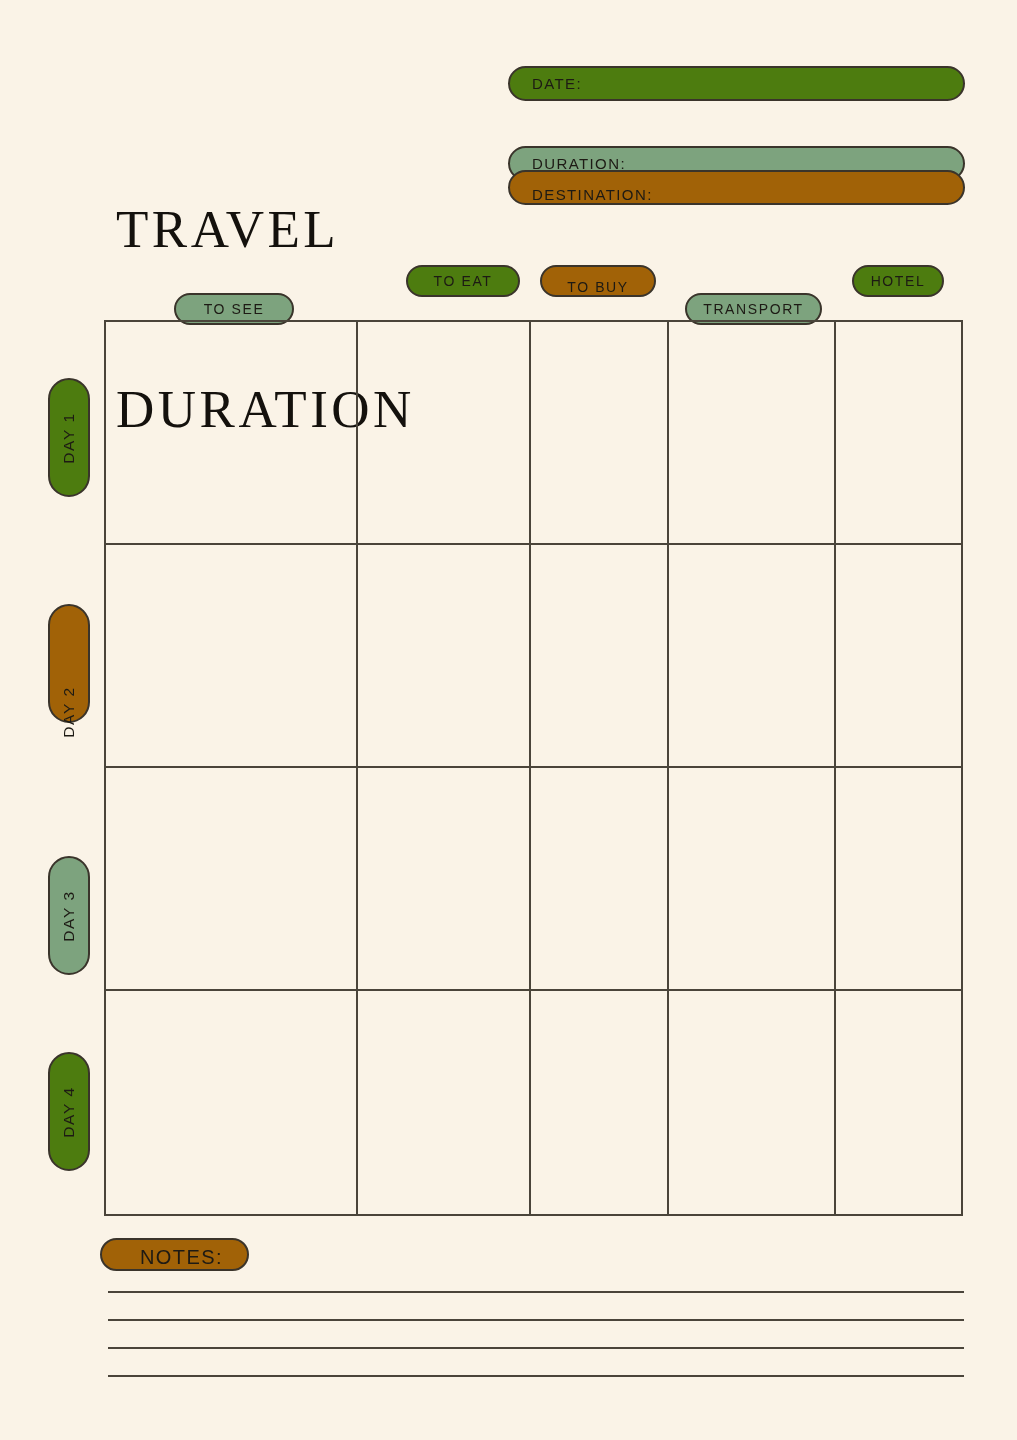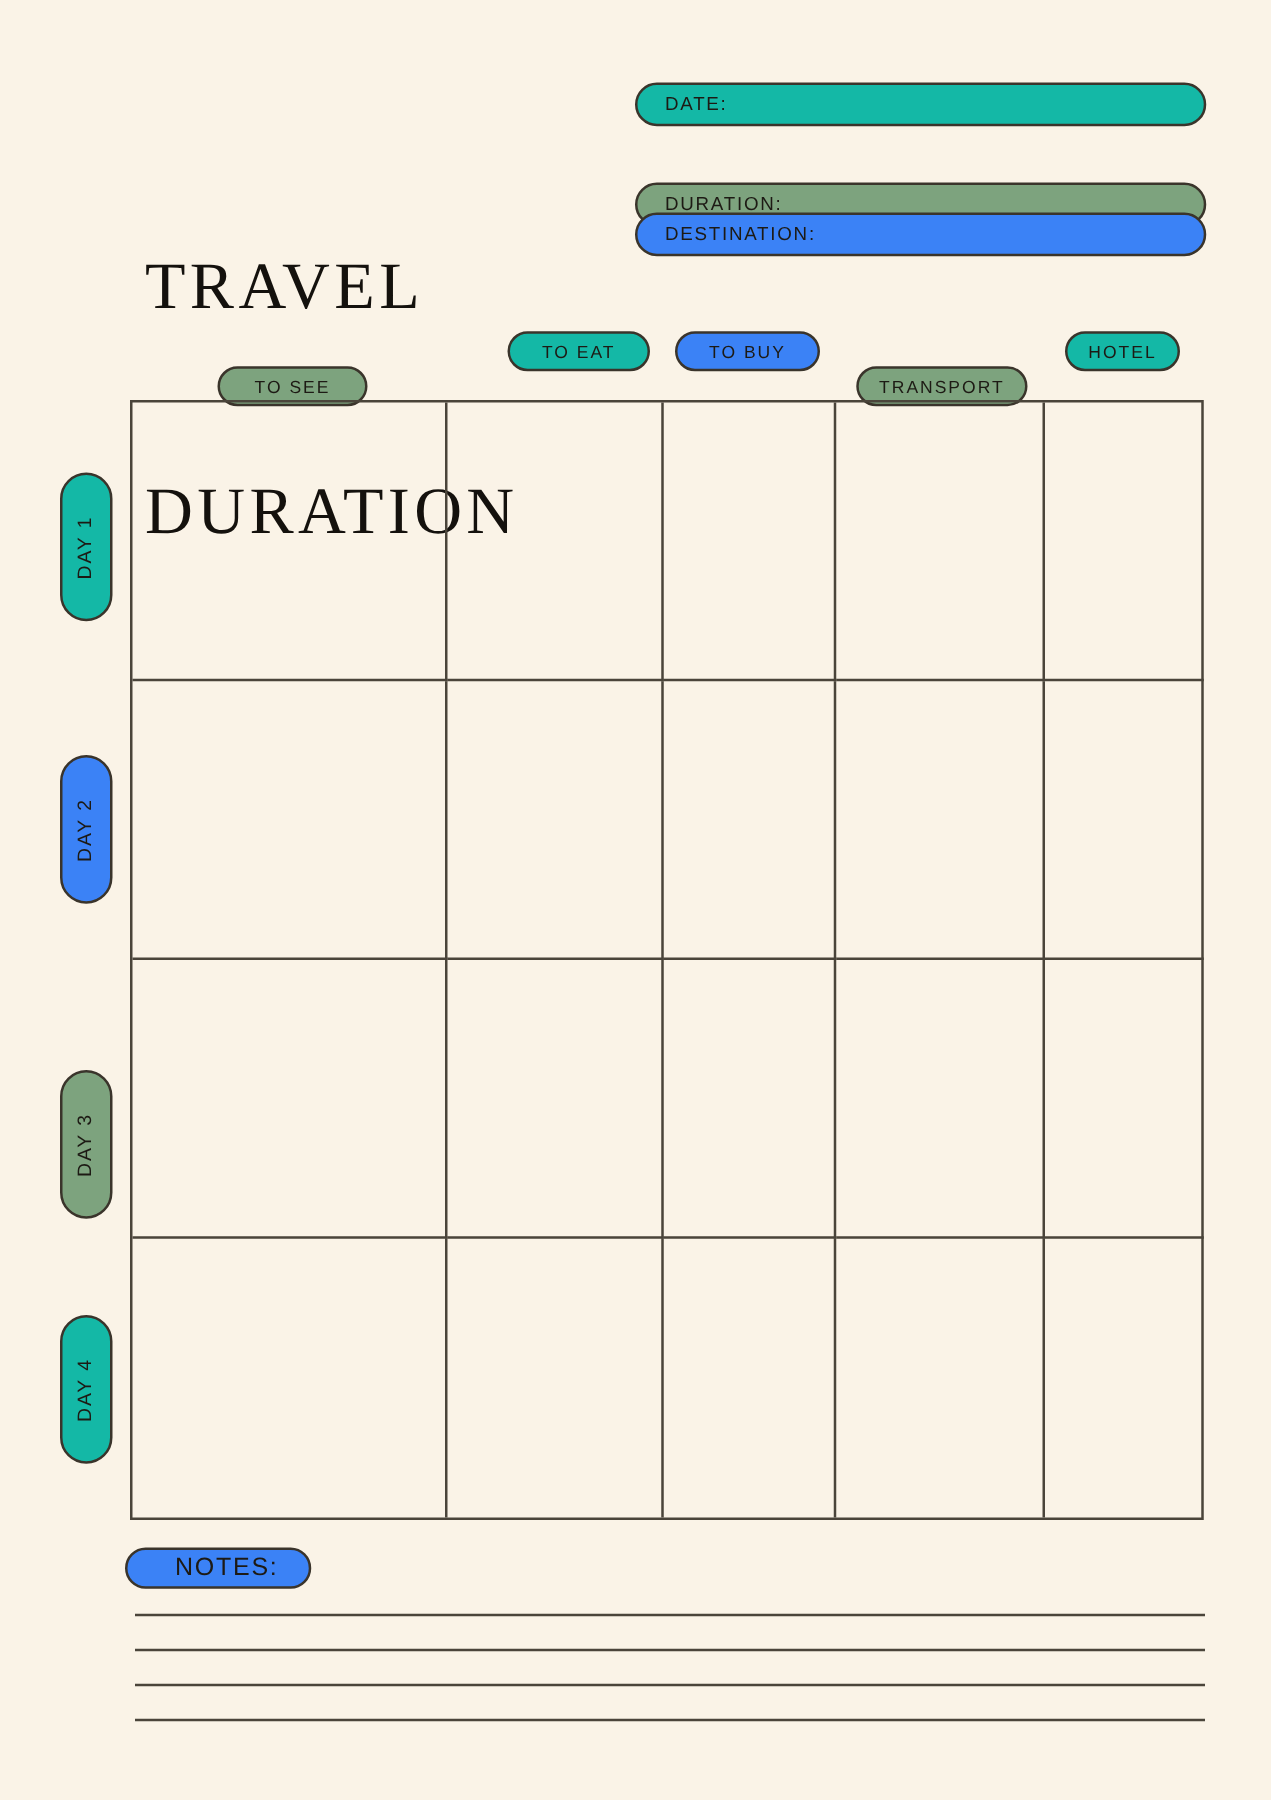--- a/index.html
+++ b/index.html
@@ -45,23 +45,23 @@
     border: 2px solid #3a342b;
     border-radius: 999px;
     color: #1d1a14;
     font-size: 15.5px;
     letter-spacing: 1.3px;
     font-weight: 500;
     display: flex;
     align-items: center;
     white-space: nowrap;
   }
-  .pill.c-pink   { background: #14b8a6; }
+  .pill.c-pink   { background: #4d7c0f; }
   .pill.c-green  { background: #7da37e; margin-top: 28px; }
-  .pill.c-gold   { background: #3b82f6; }
+  .pill.c-gold   { background: #a16207; align-items: flex-end; }
 
   
   .field-pill {
     left: 508px;
     width: 457px;
     height: 35px;
     padding-left: 22px;
     font-size: 15px;
     letter-spacing: 1.4px;
   }

